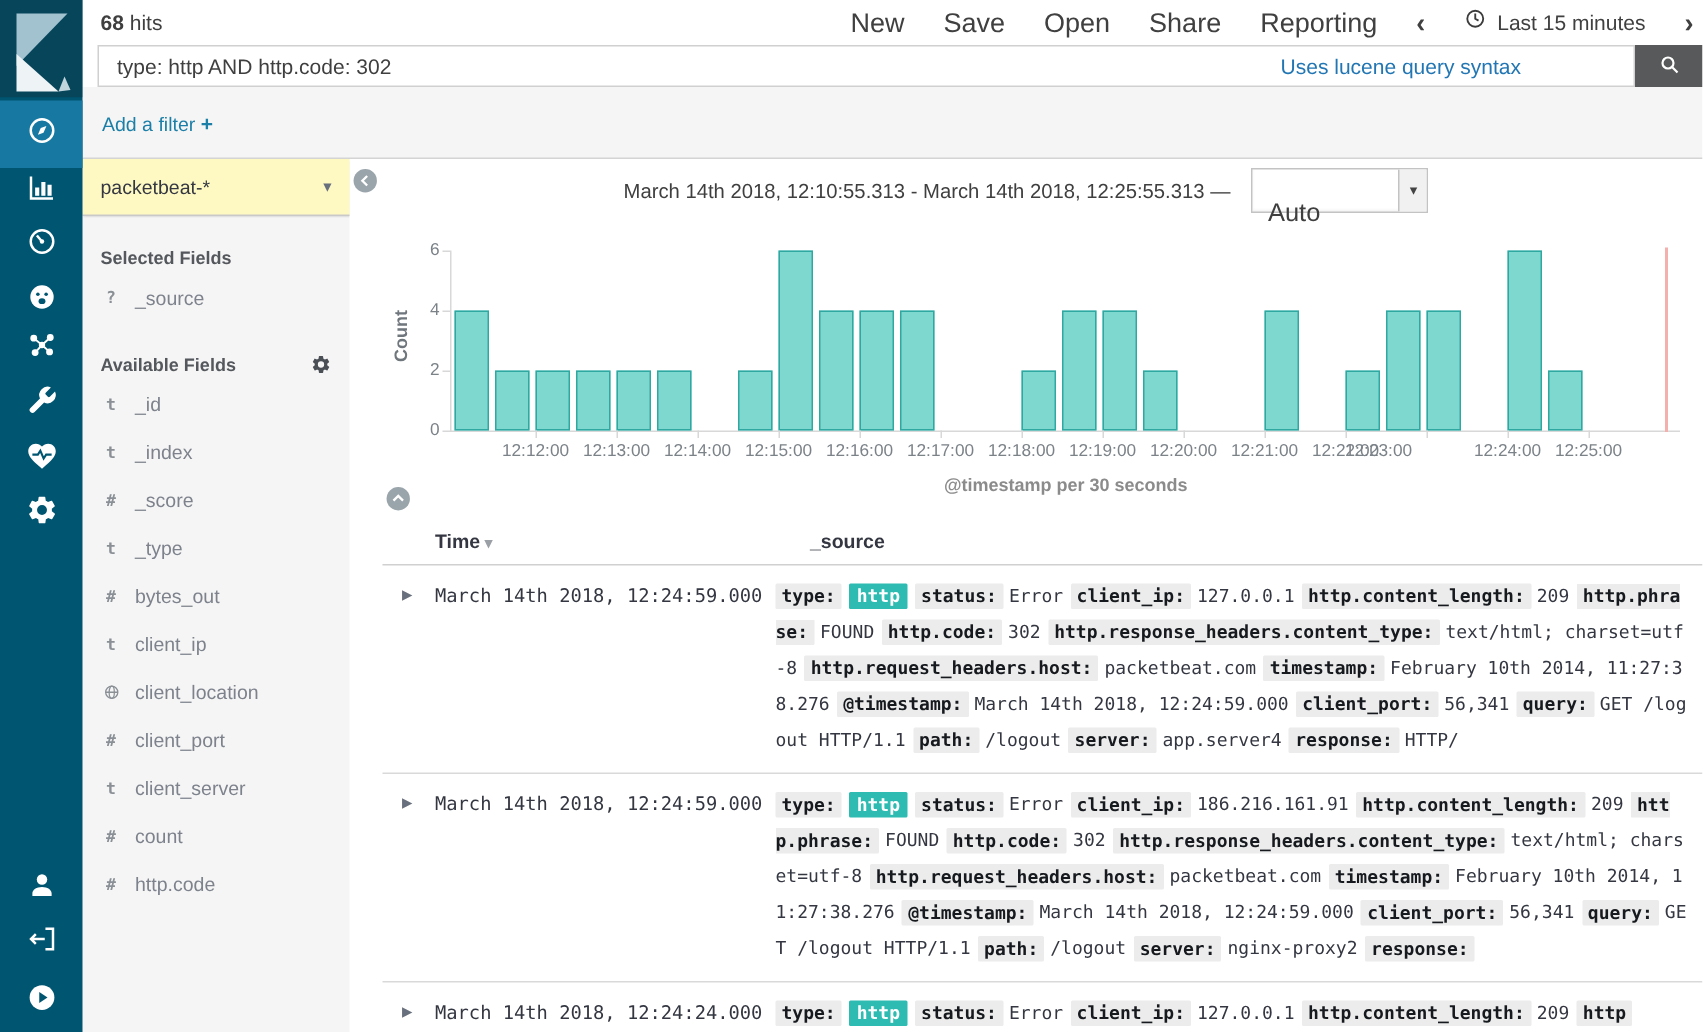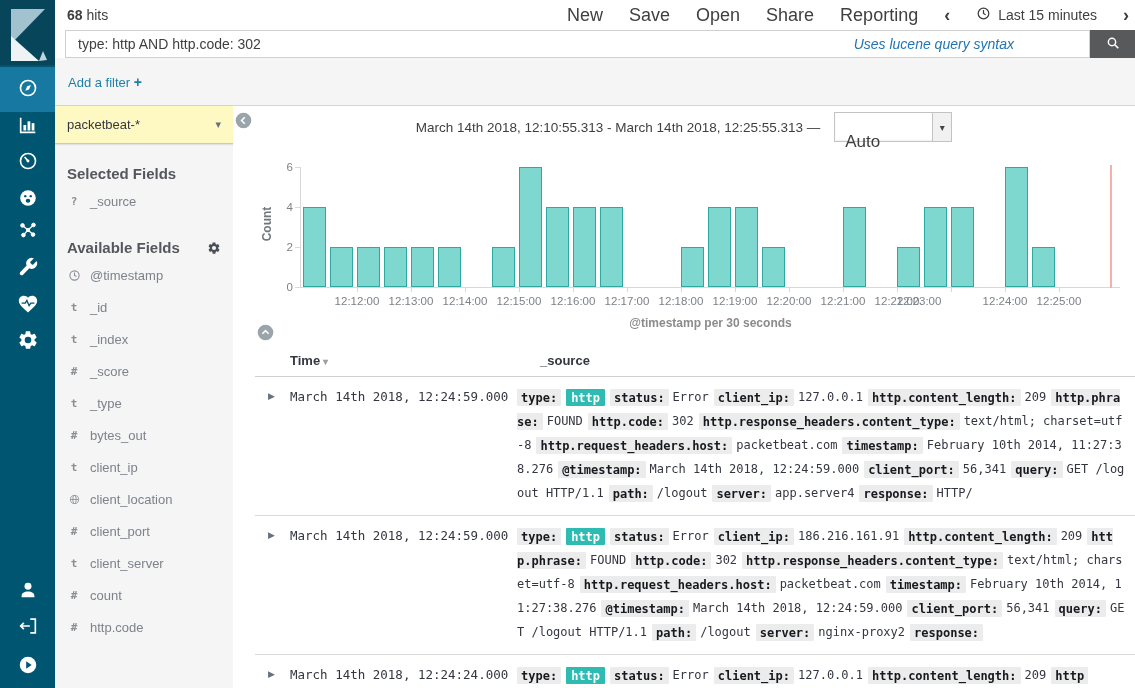--- a/index.html
+++ b/index.html
@@ -21,39 +21,39 @@
   .menu-link { font-size:18px; color:#404040; cursor:pointer; }
   .tp-chev { font-size:18px; font-weight:bold; color:#404040; cursor:pointer; line-height:1; }
   .time-group { display:flex; align-items:center; gap:7px; cursor:pointer; }
   .time-group svg { width:15px; height:15px; }
   .time-label { font-size:14px; color:#404040; }
 
   
   .search-row { position:absolute; left:65px; top:30px; width:1012px; height:28px; }
   .search-input { position:absolute; left:0; top:0; width:1025px; height:28px; border:1px solid #d0d0d0;
                   padding:0 190px 0 12px; font-size:14px; color:#3f3f3f; font-family:"Liberation Sans",sans-serif; outline:none; }
-  .lucene-hint { position:absolute; right:63px; top:6px; font-size:14px; color:#2276b3; cursor:pointer;font-style:italic; }
+  .lucene-hint { position:absolute; right:63px; top:6px; font-size:14px; color:#2276b3; cursor:pointer; }
   .search-btn { position:absolute; left:1025px; top:0; width:45px; height:28px; background:#58595b; border:none; cursor:pointer;
                 display:flex; align-items:center; justify-content:center; }
   .search-btn svg { width:16px; height:16px; }
 
   
   .filter-bar { position:absolute; left:55px; top:58px; width:1080px; height:48px; background:#f5f5f5;
                 border-bottom:1px solid #d4d4d4; display:flex; align-items:center; z-index:1; }
   .add-filter { margin-left:13px; font-size:13px; color:#1c7fa7; cursor:pointer; }
   .add-filter b { font-weight:bold; font-size:14px; }
 
   
   .fields-panel { position:absolute; left:55px; top:106px; width:178px; height:582px; background:#f5f5f5; z-index:1; }
   .index-select { height:38px; background:#fef9c3; border-bottom:1px solid #c9c9c9; box-shadow:0 1px 1px rgba(0,0,0,.08);
                   display:flex; align-items:center; justify-content:space-between; padding:0 12px; cursor:pointer; }
   .index-name { font-size:13px; color:#343741; }
   .idx-caret { font-size:11px; color:#69707d; }
   .f-head { margin:21px 12px 4px 12px; display:flex; justify-content:space-between; align-items:center;
-            font-size:15px; font-weight:bold; color:#54575c; }
+            font-size:12px; font-weight:bold; color:#54575c; }
   .field-row { display:flex; align-items:center; gap:9px; padding:8px 12px 9px 12px; font-size:13px; color:#7d828c; cursor:pointer; }
   .ft { width:14px; text-align:center; font-size:11px; font-weight:bold; color:#8a9096; font-family:"DejaVu Sans Mono",monospace; flex:none; }
   .ft svg { width:13px; height:13px; display:block; margin:0 auto; }
   .gear-sm { cursor:pointer; } .gear-sm svg { width:14px; height:14px; display:block; }
 
   
   .chart-title-row { position:absolute; left:233px; top:110px; width:902px; height:34px;
                      display:flex; align-items:center; justify-content:center; gap:14px; z-index:1; }
   .chart-title { font-size:13.5px; color:#3f3f3f; }
   .interval-select { width:118px; height:30px; border:1px solid #c3c3c3; background:#fff; display:flex; align-items:stretch; cursor:pointer; box-shadow:inset 0 -1px 2px rgba(0,0,0,.06); }
@@ -237,29 +237,20 @@
     </div>
   <div class="f-head">
     <span>Available Fields</span>
     <span class="gear-sm">
         <svg viewBox="0 0 24 24">
           <path d="M19.14 12.94c.04-.3.06-.61.06-.94s-.02-.64-.07-.94l2.03-1.58a.5.5 0 0 0 .12-.64l-1.92-3.32a.5.5 0 0 0-.61-.22l-2.39.96a7 7 0 0 0-1.62-.94l-.36-2.54a.5.5 0 0 0-.5-.42h-3.84a.5.5 0 0 0-.5.42l-.36 2.54c-.59.24-1.13.56-1.62.94l-2.39-.96a.5.5 0 0 0-.61.22L2.74 8.87a.5.5 0 0 0 .12.64l2.03 1.58c-.05.3-.09.63-.09.94s.02.64.07.94l-2.03 1.58a.5.5 0 0 0-.12.64l1.92 3.32c.12.22.39.3.61.22l2.39-.96c.5.38 1.03.7 1.62.94l.36 2.54c.05.24.25.42.5.42h3.84c.25 0 .46-.18.5-.42l.36-2.54c.59-.24 1.13-.56 1.62-.94l2.39.96c.23.09.49 0 .61-.22l1.92-3.32a.5.5 0 0 0-.12-.64zM12 15.6a3.6 3.6 0 1 1 0-7.2 3.6 3.6 0 0 1 0 7.2z" fill="#4a4f55"></path>
         </svg>
       </span>
   </div>
   <div id="avail-fields">
-      <div class="field-row">
-        <span class="ft">
-          <svg viewBox="0 0 24 24" fill="none" stroke="#8a9096" stroke-width="2">
-            <circle cx="12" cy="12" r="8.5"></circle>
-            <path d="M12 6.5V12l3.5 2"></path>
-          </svg>
-        </span>
-        <span>@timestamp</span>
-      </div>
       <div class="field-row">
         <span class="ft">t</span>
         <span>_id</span>
       </div>
       <div class="field-row">
         <span class="ft">t</span>
         <span>_index</span>
       </div>
       <div class="field-row">
         <span class="ft">#</span>

